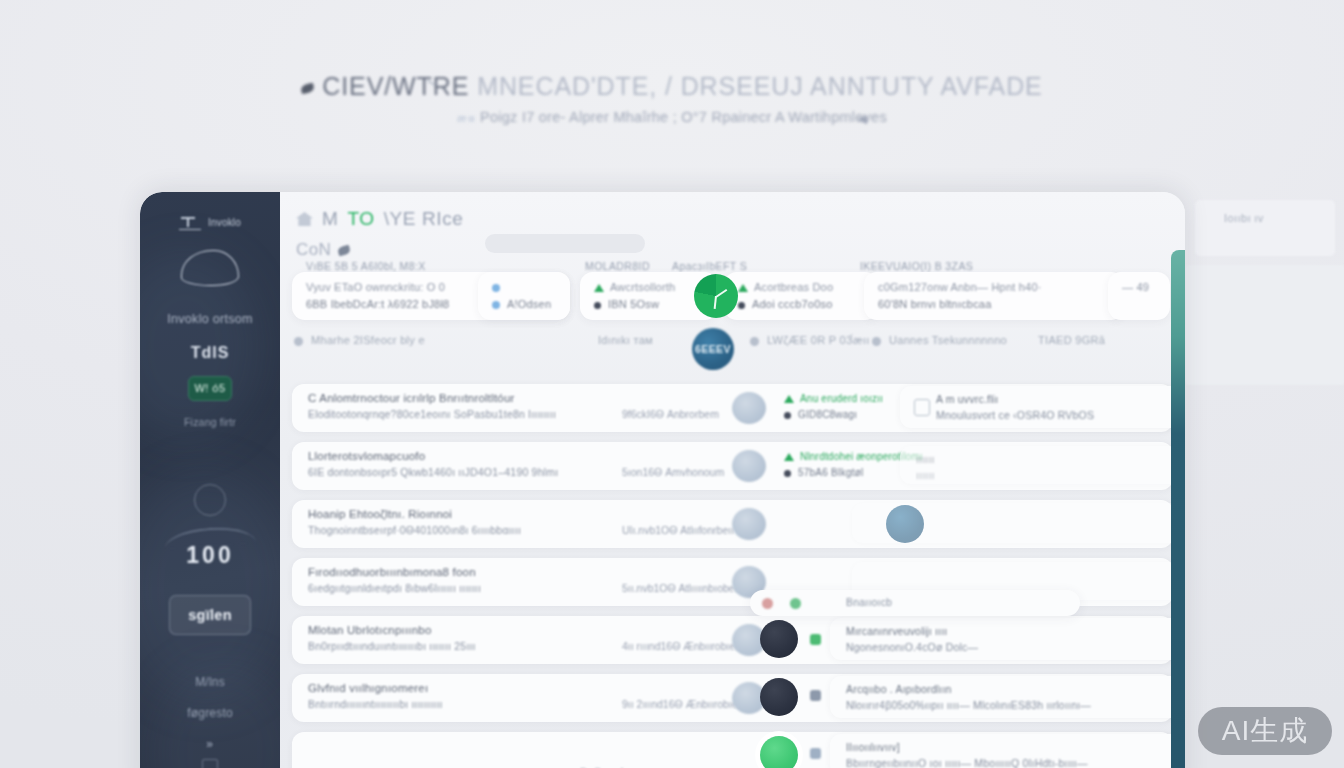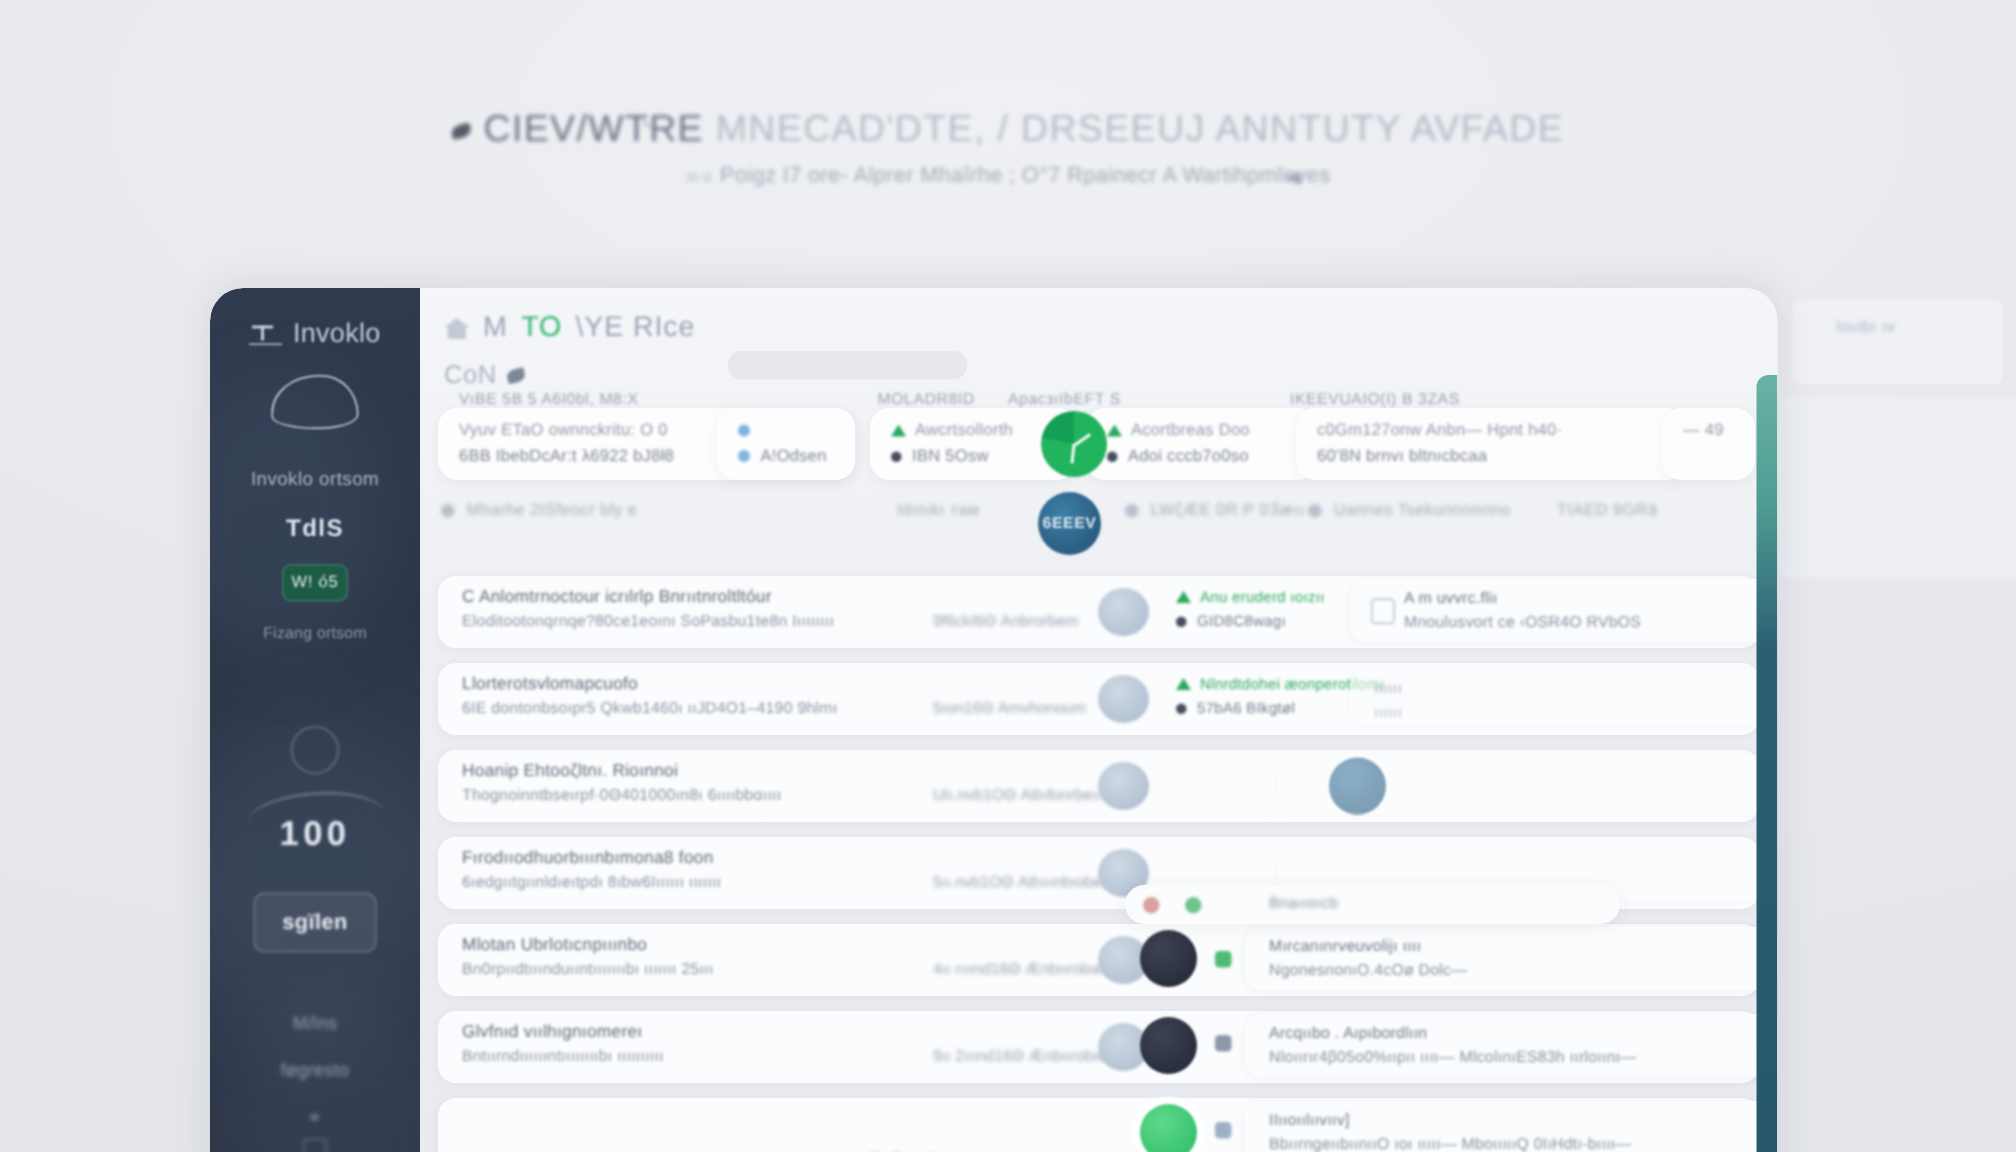--- a/index.html
+++ b/index.html
@@ -139,21 +139,21 @@
     width: 2px; height: 10px;
     background: #c6cedc;
   }
   .sb-mark-line {
     position: absolute;
     left: 0; bottom: -2px;
     width: 22px; height: 1.5px;
     background: #b9c2d2;
   }
   .sb-brand {
-    font-size: 18px;
+    font-size: 10px;
     color: #c3cbd9;
     letter-spacing: .2px;
   }
   .sb-cloud {
     margin: 20px auto 0;
     width: 56px; height: 34px;
     border: 1.8px solid #d4dbe7;
     border-radius: 56% 44% 48% 52% / 72% 76% 28% 24%;
     filter: blur(.25px);
   }
@@ -665,21 +665,21 @@
         <div class="sb-brandrow">
           <span class="sb-mark">
               <span class="sb-mark-line"></span>
             </span>
           <span class="sb-brand">Invoklo</span>
         </div>
         <div class="sb-cloud"></div>
         <div class="sb-label">Invoklo ortsom</div>
         <div class="sb-metric">TdlS</div>
         <div class="sb-chip">W! ó5</div>
-        <div class="sb-note">Fizang ortsom</div>
+        <div class="sb-note">Fizang firtr</div>
       </div>
 
       <div class="sb-mid">
         <div class="sb-ring"></div>
         <div class="sb-wave"></div>
         <div class="sb-big">100</div>
         <div class="sb-button">sgïlen</div>
       </div>
 
       <div class="sb-bottom">
@@ -838,14 +838,15 @@
         <div class="statusdot" style="left:12px;top:8px;background:#d8a0a0;border-radius:50%;"></div>
         <div class="statusdot" style="left:40px;top:8px;background:#6fc48e;border-radius:50%;"></div>
       </div>
 
       <div class="bottomline">DııOııııııfı</div>
 
       <div class="accentstrip"></div>
     </div>
   </div>
 
+  <div class="watermark">AI生成</div>
 
 </div>
 
 </body></html>

